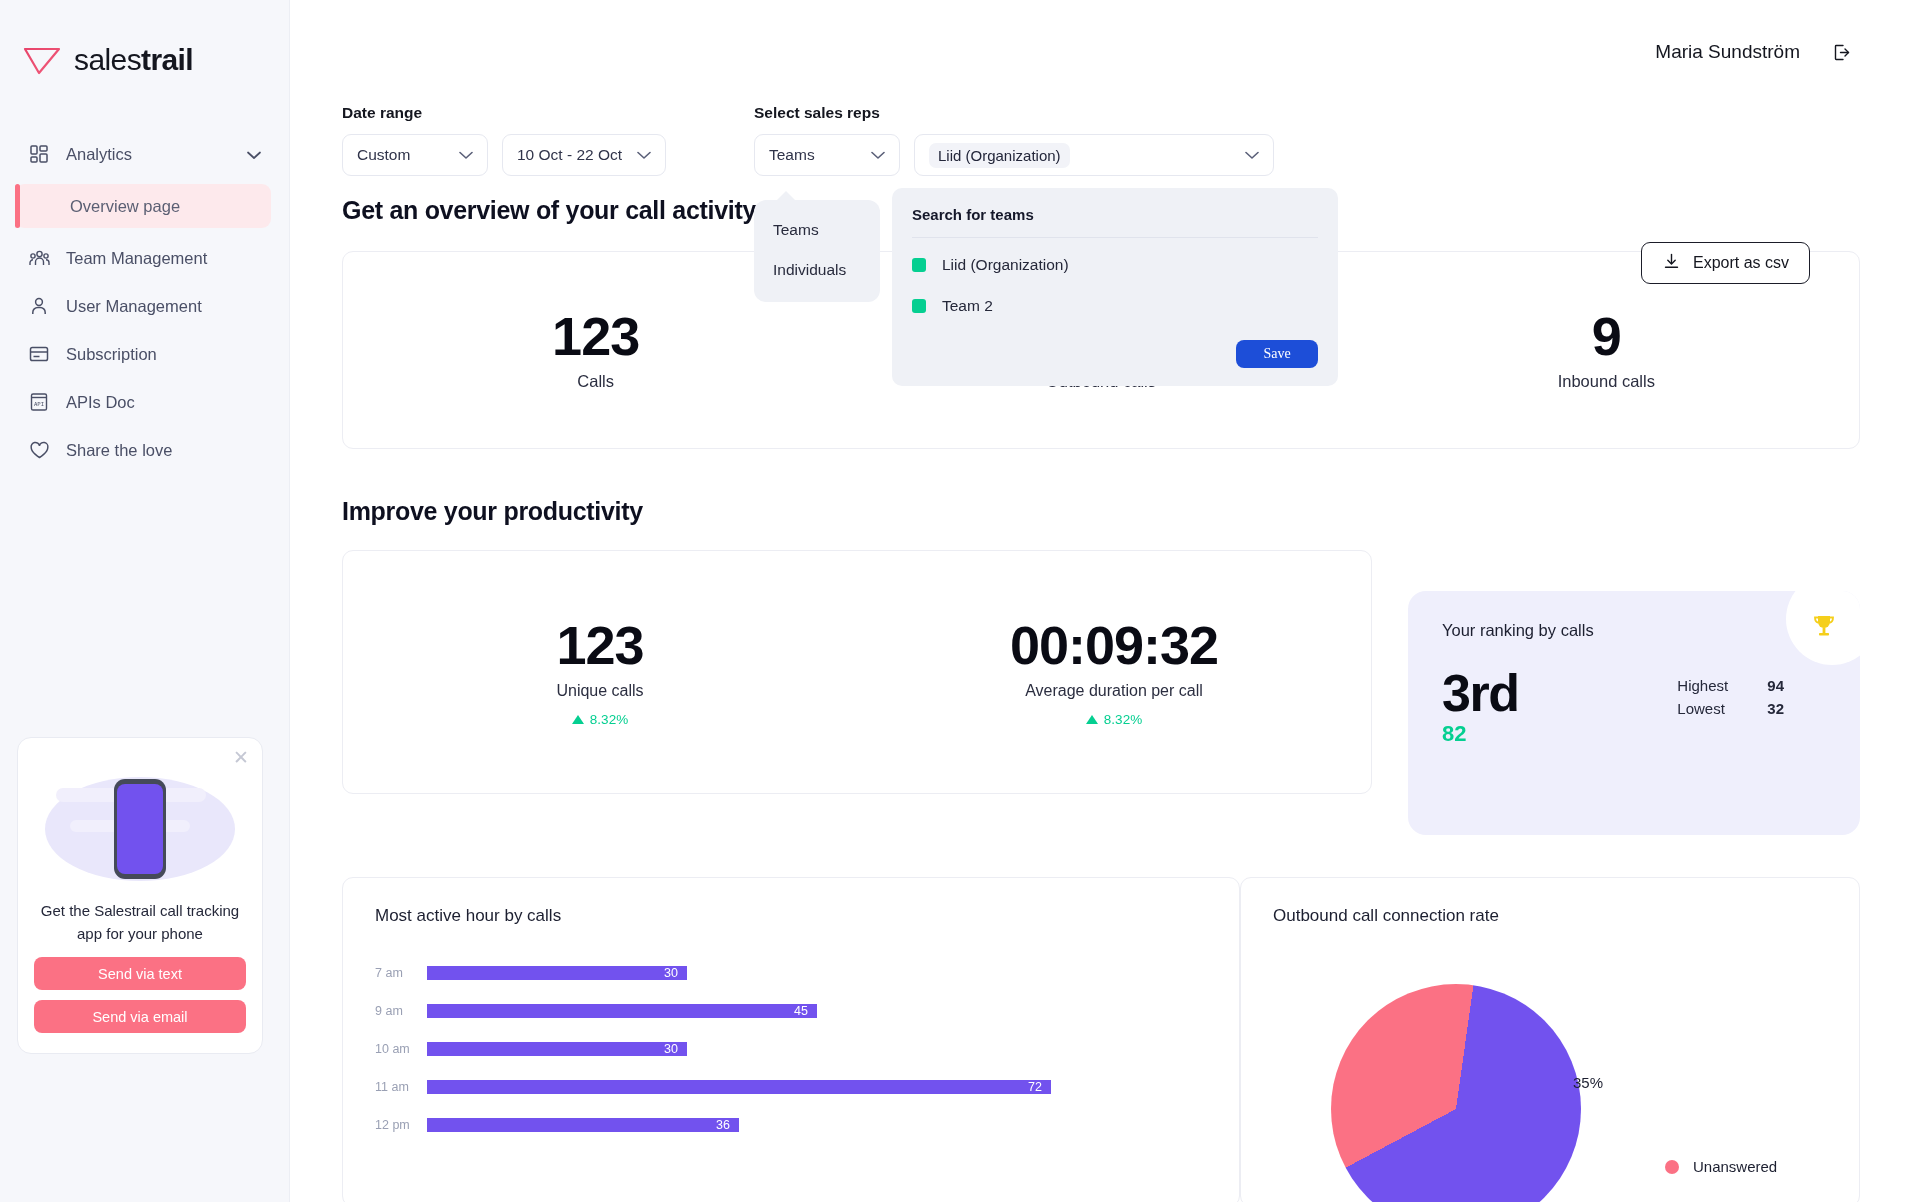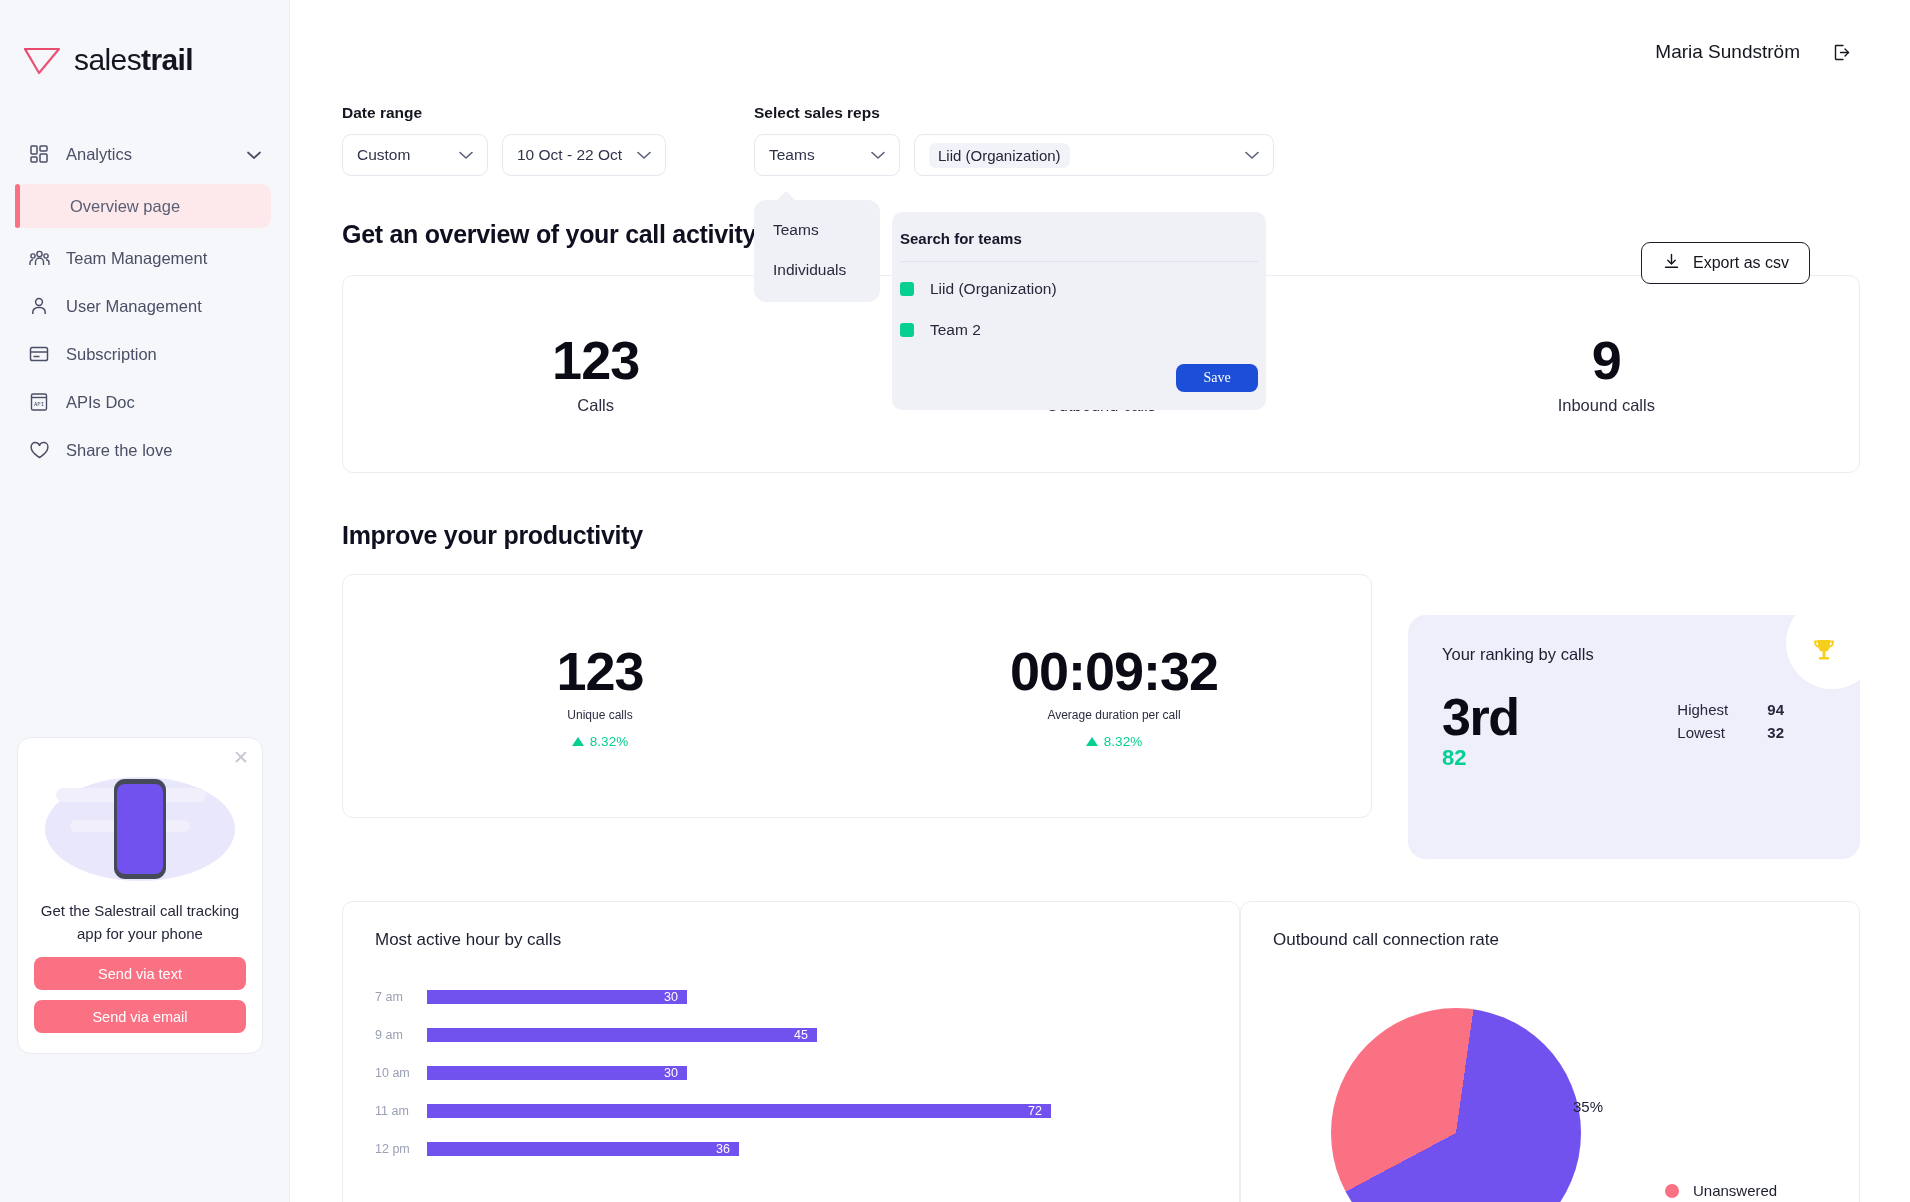--- a/index.html
+++ b/index.html
@@ -120,57 +120,57 @@
     z-index: 40;
   }
   .dropdown-teams::before {
     content:""; position:absolute; top:-9px; left: 22px;
     border-left: 10px solid transparent; border-right: 10px solid transparent;
     border-bottom: 10px solid #eff1f6;
   }
   .dd-item { height: 40px; display:flex; align-items:center; padding-left: 19px; font-size: 15.5px; color:#282b3d; cursor:pointer; }
 
   .panel-teams {
-    position: absolute; top: 108px; left: 138px; width: 374px;
-    background: #eff1f6; border-radius: 10px; padding: 18px 8px 18px;
+    position: absolute; top: 84px; left: 138px; width: 446px;
+    background: #eff1f6; border-radius: 10px; padding: 18px 20px 18px;
     z-index: 30;
   }
   .panel-title { font-size: 15px; font-weight: 700; color: #15182a; padding-bottom: 14px; border-bottom: 1px solid #e0e3ec; }
   .team-row { display: flex; align-items: center; gap: 16px; height: 28px; margin-top: 13px; cursor: pointer; }
   .team-box { width: 14px; height: 14px; border-radius: 3px; background: #05cf91; flex: none; }
   .team-name { font-size: 15.5px; color: #25283a; }
   .panel-actions { display:flex; justify-content:flex-end; margin-top: 20px; }
   .save-btn {
     background:#1d4ed8; color:#fff; border:none; border-radius:8px;
     height: 28px; width: 82px; font-size: 14px; cursor:pointer; font-family: Liberation Serif, serif; margin-left: 12px;
   }
 
   .export-btn {
     position: absolute; right: 50px; top: 138px;
     height: 42px; padding: 0 20px; border: 1px solid #1b1d29; border-radius: 9px;
     background: #fff; display: flex; align-items: center; gap: 12px;
     font-size: 16px; color: #14161f; cursor: pointer; font-family: inherit;
   }
 
   .section-title { font-size: 25px; font-weight: 700; color: #0e1020; letter-spacing: -0.3px; }
-  #sec1 { margin-top: 44px; }
+  #sec1 { margin-top: 20px; }
   #sec2 { margin-top: 48px; }
 
   .card { border: 1px solid #ecedf3; border-radius: 11px; background: #fff; }
 
   #kpi-card { margin-top: 26px; height: 198px; display: flex; }
   .kpi { flex: 1; display: flex; flex-direction: column; align-items: center; justify-content: center; gap: 9px; }
   .kpi-val { font-size: 54px; font-weight: 800; color: #0a0b14; letter-spacing: -1px; line-height: 1; }
   .kpi-lbl { font-size: 16.5px; color: #2b2e40; }
 
   #prod-row { margin-top: 24px; display: flex; gap: 36px; }
   #prod-card { flex: 1; height: 244px; display: flex; }
   .prod { flex: 1; display: flex; flex-direction: column; align-items: center; justify-content: center; gap: 10px; }
   .prod-val { font-size: 54px; font-weight: 800; color: #0a0b14; letter-spacing: -1px; line-height: 1; }
-  .prod-lbl { font-size: 12px; color: #2b2e40; }
+  .prod-lbl { font-size: 16px; color: #2b2e40; }
   .prod-delta { display: flex; align-items: center; gap: 6px; font-size: 13.5px; color: #05cf91; margin-top: 2px; }
   .tri { width: 0; height: 0; border-left: 6px solid transparent; border-right: 6px solid transparent; border-bottom: 9px solid #05cf91; }
 
   #rank-card {
     width: 452px; height: 244px; border-radius: 18px; background: #efeffc;
     position: relative; overflow: hidden; padding: 30px 34px; margin-top: 41px;
   }
   .rank-title { font-size: 16.5px; color: #1c1f30; }
   .trophy-notch {
     position: absolute; right: -18px; top: -18px;

